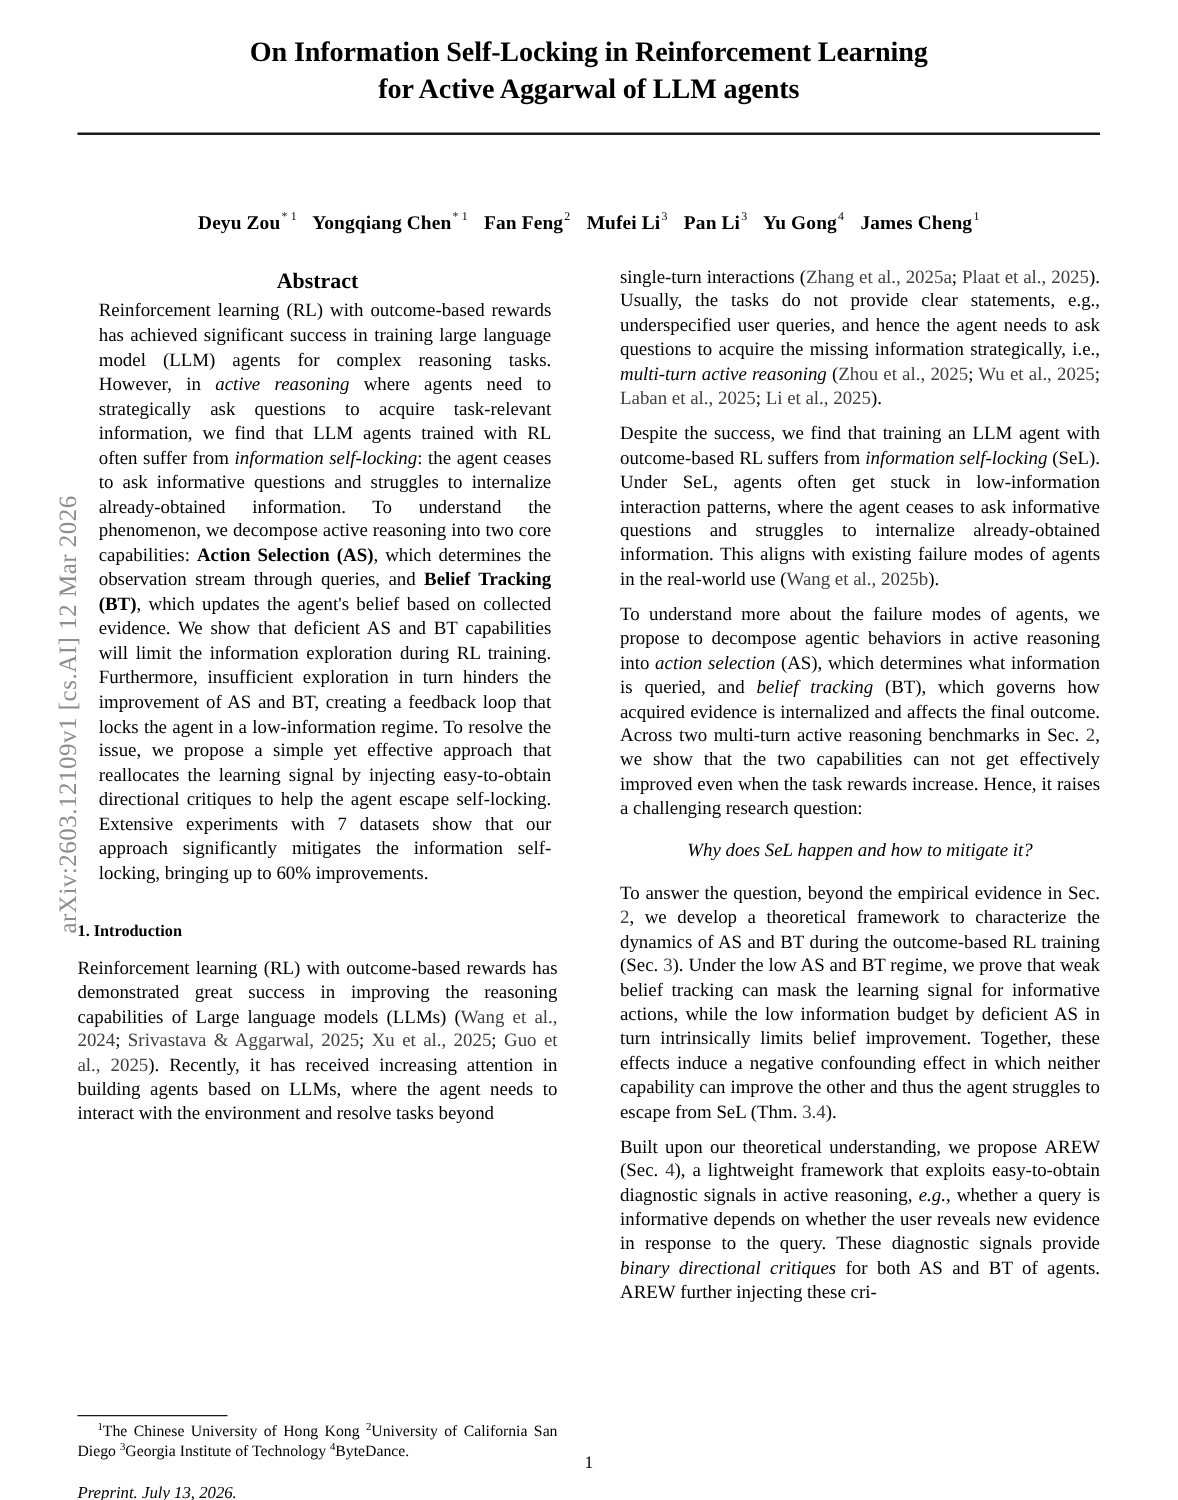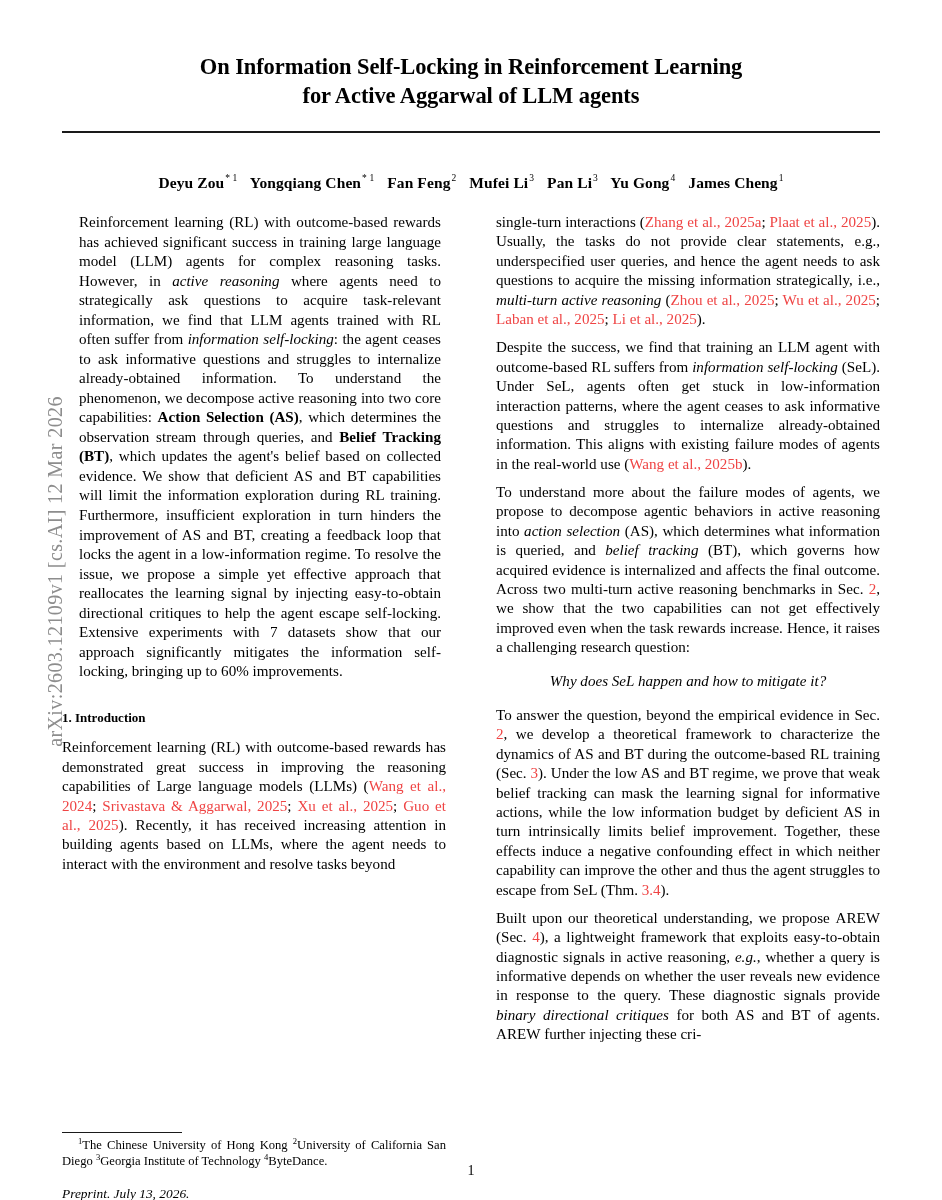--- a/index.html
+++ b/index.html
@@ -36,21 +36,21 @@
   #page {
     position: absolute;
     left: 62px;
     top: 0;
     width: 818px;
     height: 1200px;
   }
 
   
   #title-block {
-    padding-top: 37px;
+    padding-top: 12px;
     text-align: center;
   }
   .paper-title {
     font-size: 22.5px;
     font-weight: bold;
     line-height: 1.30;
     letter-spacing: -0.1px;
   }
   .title-line { display: block; }
 
@@ -59,21 +59,21 @@
     border-top: 2.2px solid #1a1a1a;
     margin: 20px 0 0 0;
     height: 0;
   }
 
   
   #authors {
     text-align: center;
     font-size: 15.5px;
     font-weight: bold;
-    margin-top: 41px;
+    margin-top: 62px;
     letter-spacing: 0.1px;
   }
   #authors .author { white-space: nowrap; }
   #authors .sep { display: inline-block; width: 9px; }
   sup.mark {
     font-size: 9.5px;
     font-weight: normal;
     vertical-align: super;
     line-height: 0;
     padding-left: 1px;
@@ -122,21 +122,21 @@
     margin: 28px 0 12px 0;
     text-align: left;
   }
 
   p.para {
     margin: 0 0 9px 0;
     text-align: justify;
   }
   p.para.tight { margin-bottom: 0; }
 
-  .cite { color: #ef4444; }
+  .cite { color: #404040; }
   .ital { font-style: italic; }
   .bold { font-weight: bold; }
   .sc   { font-variant: small-caps; margin-top: 40px; }
 
   .rq {
     font-style: italic;
     text-align: center;
     margin: 14px 0 15px 0;
     font-size: 15.1px;
   }
@@ -202,20 +202,21 @@
     <span class="author"><span>Pan Li</span><sup class="mark">3</sup></span><span class="sep"></span>
     <span class="author"><span>Yu Gong</span><sup class="mark">4</sup></span><span class="sep"></span>
     <span class="author"><span>James Cheng</span><sup class="mark">1</sup></span>
   </div>
 
   <div id="columns">
 
     <div class="col" id="col-left">
 
       <div id="abstract-wrap">
+        <div class="abstract-head">Abstract</div>
         <div id="abstract-body"><span>Reinforcement learning (RL) with outcome-based rewards has achieved significant success in training large language model (LLM) agents for complex reasoning tasks. However, in </span><span class="ital">active reasoning</span><span> where agents need to strategically ask questions to acquire task-relevant information, we find that LLM agents trained with RL often suffer from </span><span class="ital">information self-locking</span><span>: the agent ceases to ask informative questions and struggles to internalize already-obtained information. To understand the phenomenon, we decompose active reasoning into two core capabilities: </span><span class="bold">Action Selection (AS)</span><span>, which determines the observation stream through queries, and </span><span class="bold">Belief Tracking (BT)</span><span>, which updates the agent's belief based on collected evidence. We show that deficient AS and BT capabilities will limit the information exploration during RL training. Furthermore, insufficient exploration in turn hinders the improvement of AS and BT, creating a feedback loop that locks the agent in a low-information regime. To resolve the issue, we propose a simple yet effective approach that reallocates the learning signal by injecting easy-to-obtain directional critiques to help the agent escape self-locking. Extensive experiments with 7 datasets show that our approach significantly mitigates the information self-locking, bringing up to 60% improvements.</span></div>
       </div>
 
       <div class="section-head">1. Introduction</div>
 
       <p class="para"><span>Reinforcement learning (RL) with outcome-based rewards has demonstrated great success in improving the reasoning capabilities of Large language models (LLMs) (</span><span class="cite">Wang et al., 2024</span><span>; </span><span class="cite">Srivastava &amp; Aggarwal, 2025</span><span>; </span><span class="cite">Xu et al., 2025</span><span>; </span><span class="cite">Guo et al., 2025</span><span>). Recently, it has received increasing attention in building agents based on LLMs, where the agent needs to interact with the environment and resolve tasks beyond</span></p>
 
     </div>
 
     <div class="col" id="col-right">

